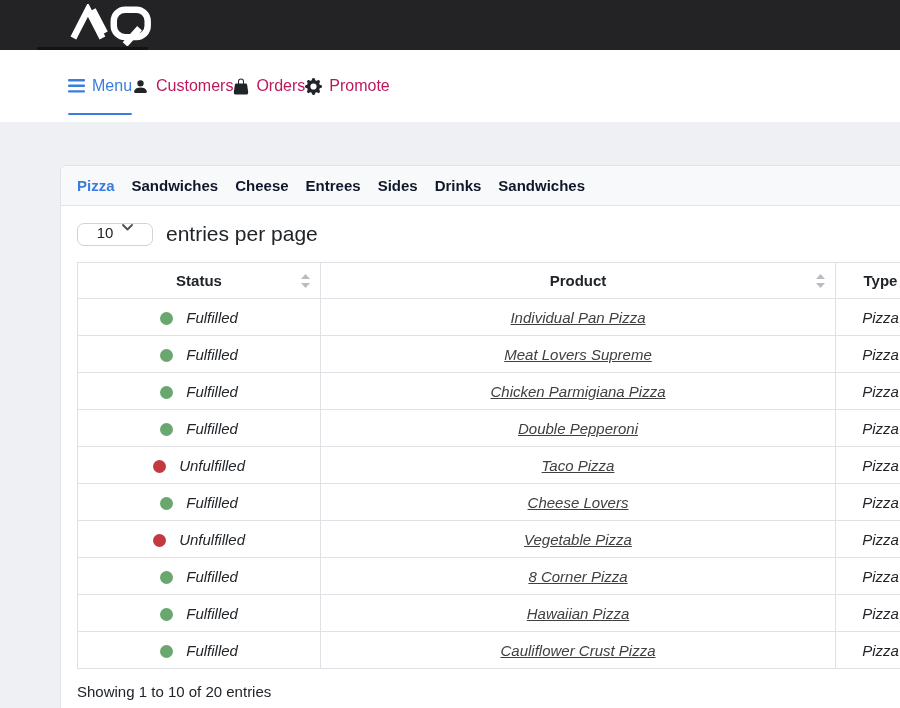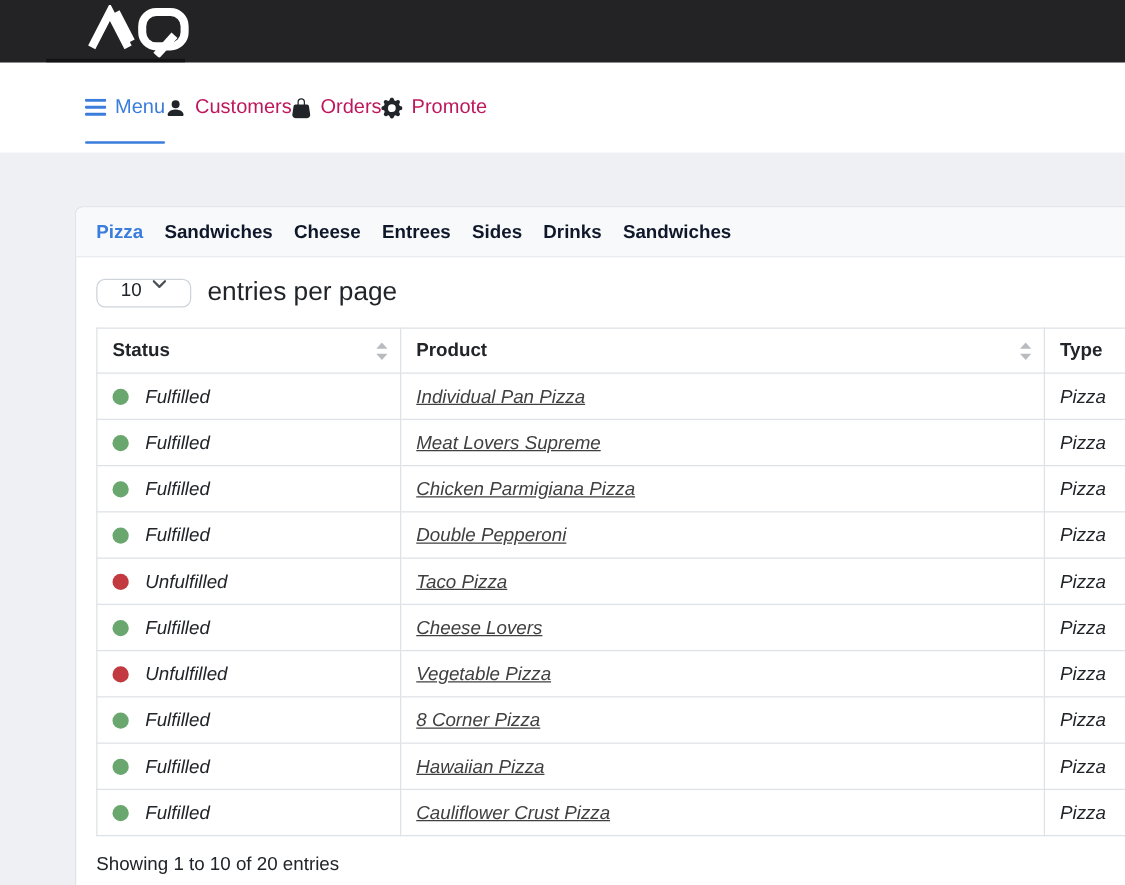--- a/index.html
+++ b/index.html
@@ -35,21 +35,21 @@
 
   .entries-row { display:flex; align-items:center; gap:13px; }
   .select { width:76px; height:23px; border:1px solid #ced4da; border-radius:7px;
             display:flex; align-items:flex-start; justify-content:center; gap:9px;
             font-size:15px; background:#fff; cursor:pointer; }
   .entries-label { font-size:21px; }
 
   table { border-collapse:collapse; margin-top:16px; width:848px; table-layout:fixed;
           font-size:15px; }
   col.c-status { width:243px; } col.c-product { width:515px; } col.c-type { width:90px; }
-  th, td { border:1px solid #dee2e6; padding:8px 12px; text-align:left;
+  th, td { border:1px solid #dee2e6; padding:8px 12px; text-align:center;
            white-space:nowrap; overflow:hidden; }
   th { font-weight:700; position:relative; height:36px; }
   td { height:37px;font-style:italic; }
   .sort-icon { position:absolute; right:10px; top:50%; transform:translateY(-50%); }
   .dot { display:inline-block; width:13px; height:13px; border-radius:50%;
          margin-right:9px; vertical-align:-2px; }
   a.product-link { color:#404040; text-decoration:underline; cursor:pointer; }
 
   .table-footer { margin-top:14px; font-size:15px; color:#212529; }
 </style>

